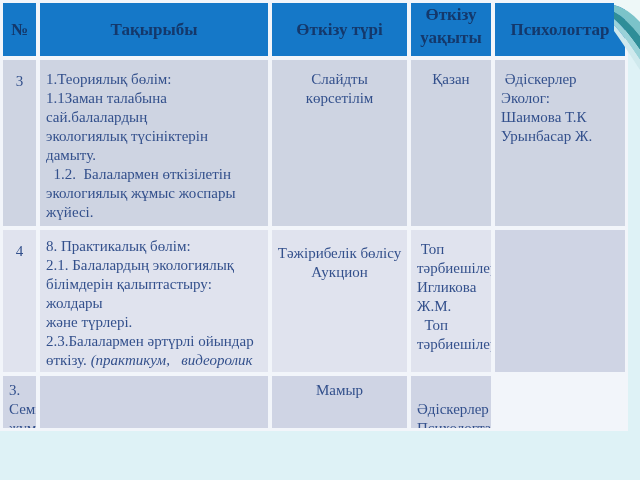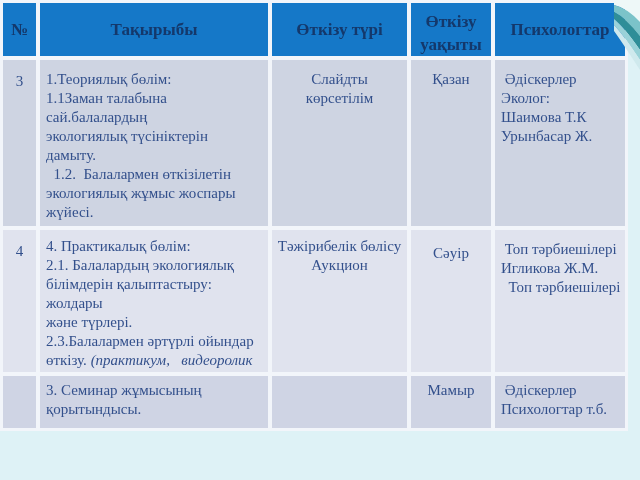--- a/index.html
+++ b/index.html
@@ -36,21 +36,21 @@
     font-size: 17px;
     line-height: 23px;
     display: flex;
     align-items: center;
     justify-content: center;
     text-align: center;
     white-space: pre-line;
     overflow: hidden;
   }
   .th-time {
-    align-items: flex-end;
+    align-items: flex-start;
     padding-top: 0;
   }
 
   .td {
     font-size: 15px;
     line-height: 19px;
     color: #33508c;
     padding: 10px 4px 3px 6px;
     overflow: hidden;
   }
@@ -122,33 +122,30 @@
       <span class="txt"> Әдіскерлер
 Эколог:
 Шаимова Т.К
 Урынбасар Ж.</span>
     </div>
 
     <div class="td r2 c-center num">
       <span class="txt">4</span>
     </div>
     <div class="td r2" style="padding-top:7px">
-      <span class="heading">4. Практикалық бөлім:</span><span class="txt">2.1. Балалардың экологиялық
+      <span class="heading">8. Практикалық бөлім:</span><span class="txt">2.1. Балалардың экологиялық
 білімдерін қалыптастыру: жолдары
 және түрлері.
 2.3.Балалармен әртүрлі ойындар
 өткізу. </span><span class="txt italic">(практикум,   видеоролик
 қарау)</span>
     </div>
-    <div class="td r2 c-center" style="padding-top:7px">
+    <div class="td r2 c-center" style="padding-top:14px">
       <span class="txt">Тәжірибелік бөлісу
 Аукцион</span>
-    </div>
-    <div class="td r2 c-center" style="padding-top:14px">
-      <span class="txt">Сәуір</span>
     </div>
     <div class="td r2" style="">
       <span class="txt"> Топ тәрбиешілері
 Игликова Ж.М.
   Топ тәрбиешілері</span>
     </div>
 
     <div class="td r3 c-center num">
       <span class="txt"></span>
     </div>

